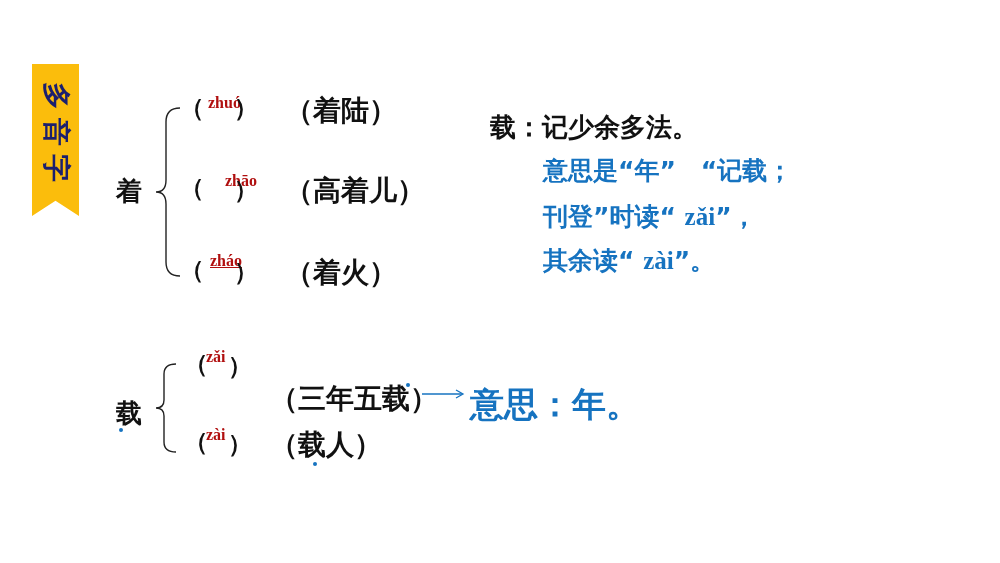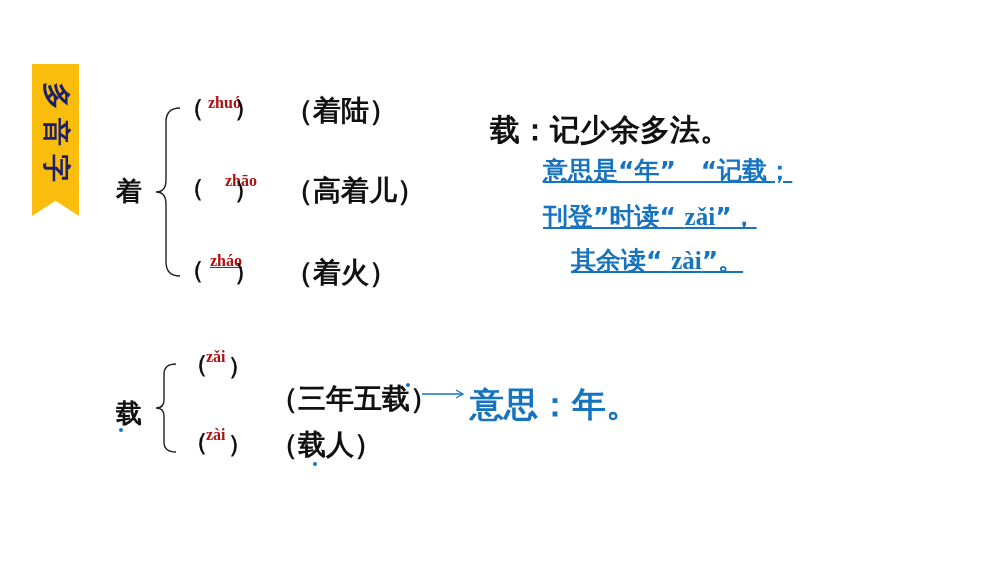--- a/index.html
+++ b/index.html
@@ -14,21 +14,21 @@
     }
     .black { color: #111; font-weight: bold; }
     .blue { color: #1673c0; font-weight: bold; }
     .red { color: #b00f0f; font-family: "Liberation Serif", serif; font-weight: bold; }
     .head-char { font-size: 26px; }
     .paren { font-size: 24px; }
     .word { font-size: 28px; text-align: right; }
     .py { font-size: 16px; }
     .brace { stroke: #222; stroke-width: 1.4; fill: none; }
     .dot { width: 4px; height: 4px; border-radius: 50%; background: #1673c0; }
-    .note { font-size: 25px; line-height: 46px; text-decoration: underline; }
+    .note { font-size: 25px; line-height: 46px; }
     .pyb { font-family: "Liberation Serif", serif; font-weight: bold; }
   </style>
 </head>
 <body>
 
 <div class="abs banner">
   <div style="position:absolute;left:0;top:14px;width:47px;text-align:center;color:#1b1f6e;font-weight:bold;font-size:28px;line-height:36px;">
     <div style="transform:rotate(90deg);">多</div>
     <div style="transform:rotate(90deg);">音</div>
     <div style="transform:rotate(90deg);">字</div>
@@ -50,26 +50,26 @@
 <div class="abs black paren" style="left:180px;top:172px;">（</div>
 <div class="abs red py" style="left:217px;top:172px;margin-left:8px;">zhāo</div>
 <div class="abs black paren" style="left:234px;top:174px;">）</div>
 <div class="abs black word" style="left:285px;top:172px;">（高着儿）</div>
 
 <div class="abs black paren" style="left:180px;top:254px;">（</div>
 <div class="abs red py" style="left:210px;top:252px;text-decoration:underline;">zháo</div>
 <div class="abs black paren" style="left:234px;top:256px;">）</div>
 <div class="abs black word" style="left:285px;top:254px;">（着火）</div>
 
-<div class="abs black" style="left:490px;top:110px;font-size:30px;">载：记少余多法。</div>
+<div class="abs black" style="left:490px;top:110px;font-size:26px;">载：记少余多法。</div>
 <div class="abs blue note" style="left:543px;top:148px;">意思是“年”　“记载；</div>
 <div class="abs blue note" style="left:543px;top:194px;">
   <span>刊登”时读“ </span><span class="pyb">zǎi</span><span>”，</span>
 </div>
-<div class="abs blue note" style="left:571px;top:238px;">
+<div class="abs blue note" style="left:543px;top:238px;">
   <span>其余读“ </span><span class="pyb">zài</span><span>”。</span>
 </div>
 
 <div class="abs black head-char" style="left:116px;top:396px;">载</div>
 <div class="abs dot" style="left:119px;top:428px;"></div>
 <svg class="abs" style="left:150px;top:360px;" width="40" height="96">
   <path class="brace" d="M26 4 Q14 4 14 14 L14 40 Q14 48 6 48 Q14 48 14 56 L14 82 Q14 92 26 92"></path>
 </svg>
 
 <div class="abs black paren" style="left:184px;top:348px;">（</div>

